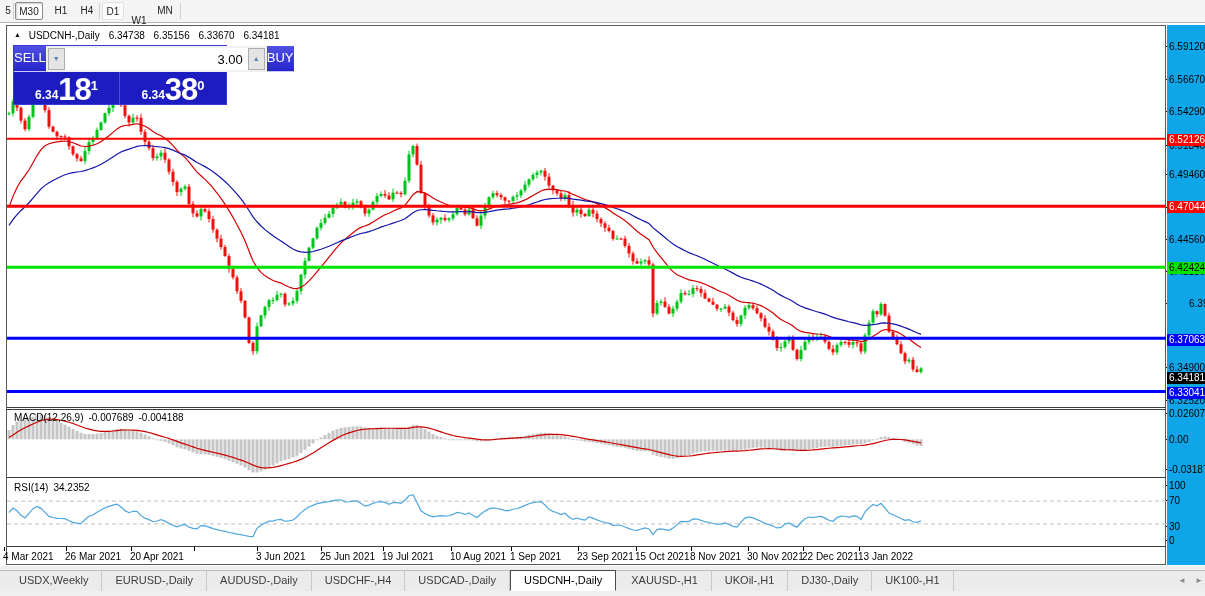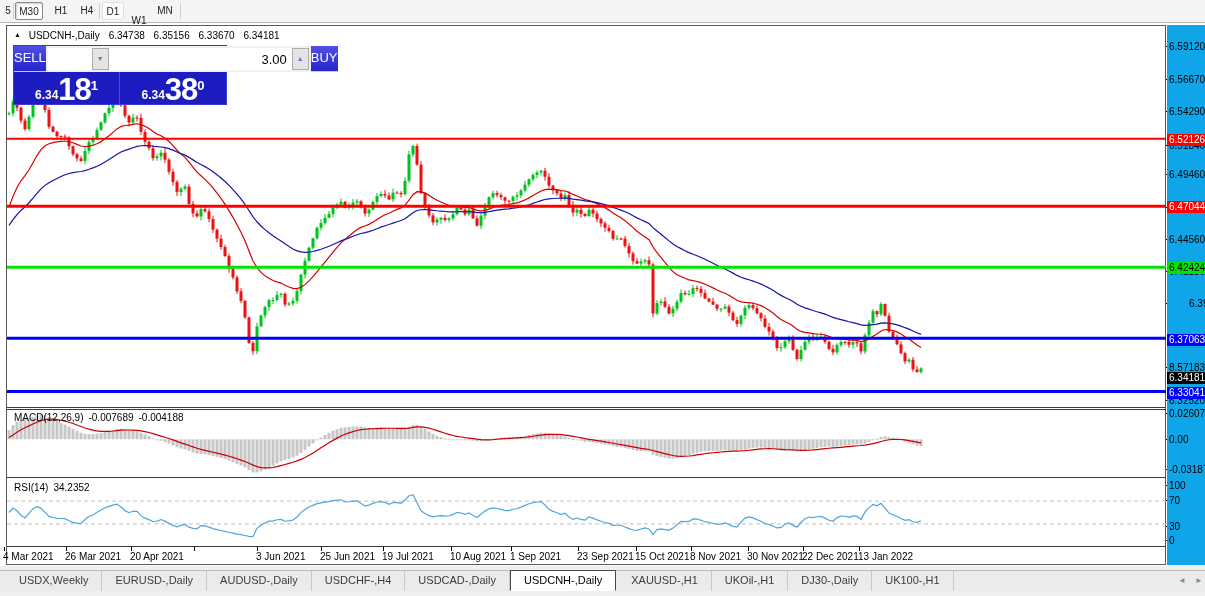--- a/index.html
+++ b/index.html
@@ -21,21 +21,21 @@
   
   .titlerow{position:absolute;left:14px;top:6px;height:12px;font-size:10px;color:#000;white-space:nowrap;}
   .titlerow .tri{font-size:7px;vertical-align:2px;margin-right:5px;color:#111;}
   .titlerow span.v{margin-left:6px;}
   
   .tpanel{position:absolute;left:13px;top:21px;width:214px;height:60px;background:#1c1cc0;
           border:1px solid #3a3ad8;color:#fff;}
   .trow1{position:absolute;left:0;top:0;width:212px;height:26px;display:flex;}
   .tbtn{width:62px;height:26px;font-size:13px;color:#fff;text-align:right;line-height:24px;
         background:linear-gradient(#5050e4,#2525cc);border-bottom:1px solid #c8c8ff;cursor:pointer;}
-  .spingrp{flex:1;height:26px;background:#fff;border:2px solid #f0f0f0;display:flex;align-items:stretch;padding-left:44px;}
+  .spingrp{flex:1;height:26px;background:#fff;border:2px solid #f0f0f0;display:flex;align-items:stretch;}
   .spinbtn{width:17px;background:#e4e4e4;border:1px solid #adadad;color:#5b7fb5;font-size:7px;
            line-height:20px;text-align:center;cursor:pointer;}
   .spinval{flex:1;border:none;outline:none;font-size:13px;text-align:right;padding-right:5px;
            font-family:"Liberation Sans",sans-serif;color:#000;min-width:0;}
   .trow2{position:absolute;left:0;top:26px;width:212px;height:33px;display:flex;}
   .phalf{width:106px;height:33px;display:flex;align-items:flex-end;justify-content:center;cursor:pointer;}
   .phalf.l{border-right:1px solid #4a4ae0;}
   .pprefix{font-size:12px;font-weight:bold;margin-bottom:3px;}
   .pbig{font-size:31px;font-weight:bold;line-height:30px;letter-spacing:-1px;}
   .psup{font-size:13px;font-weight:bold;margin-bottom:12px;}
@@ -862,21 +862,21 @@
     <div class="paxis">
         <div class="plabel" style="top: 16px;">6.59120</div>
         <div class="plabel" style="top: 49px;">6.56670</div>
         <div class="plabel" style="top: 81px;">6.54290</div>
         <div class="plabel" style="top: 115px;">6.51840</div>
         <div class="plabel" style="top: 144px;">6.49460</div>
         <div class="plabel" style="top: 177px;">6.47010</div>
         <div class="plabel" style="top: 209px;">6.44560</div>
         <div class="plabel" style="top: 241px;">6.42180</div>
         <div class="plabel" style="top: 273px; padding-left: 20px;">6.39730</div>
-        <div class="plabel" style="top: 337px;">8.57183</div>
+        <div class="plabel" style="top: 337px;">6.34900</div>
         <div class="plabel" style="top: 370px;">6.32520</div>
         <div class="pbadge" style="top: 109px; background: rgb(255, 0, 0); color: rgb(255, 255, 255);">6.52126</div>
         <div class="pbadge" style="top: 176px; background: rgb(255, 0, 0); color: rgb(255, 255, 255);">6.47044</div>
         <div class="pbadge" style="top: 237px; background: rgb(0, 228, 0); color: rgb(0, 0, 0);">6.42424</div>
         <div class="pbadge" style="top: 309px; background: rgb(0, 0, 255); color: rgb(255, 255, 255);">6.37063</div>
         <div class="pbadge" style="top: 347px; background: rgb(0, 0, 0); color: rgb(255, 255, 255);">6.34181</div>
         <div class="pbadge" style="top: 362px; background: rgb(0, 0, 255); color: rgb(255, 255, 255);">6.33041</div>
         <div class="plabel" style="top: 383px;">0.02607</div>
         <div class="plabel" style="top: 409px;">0.00</div>
         <div class="plabel" style="top: 439px;">-0.03187</div>

